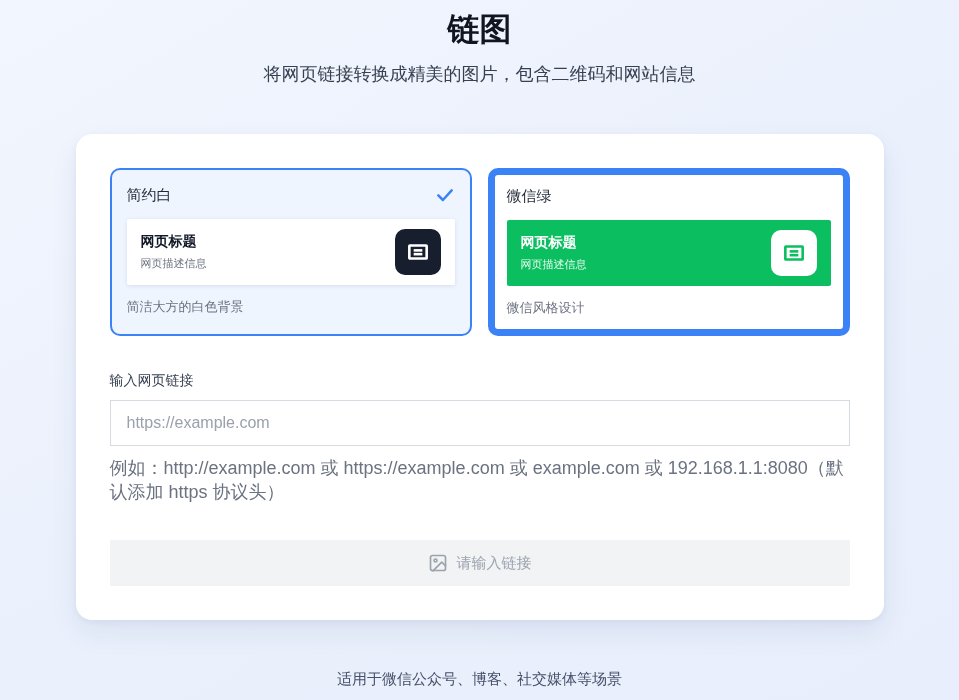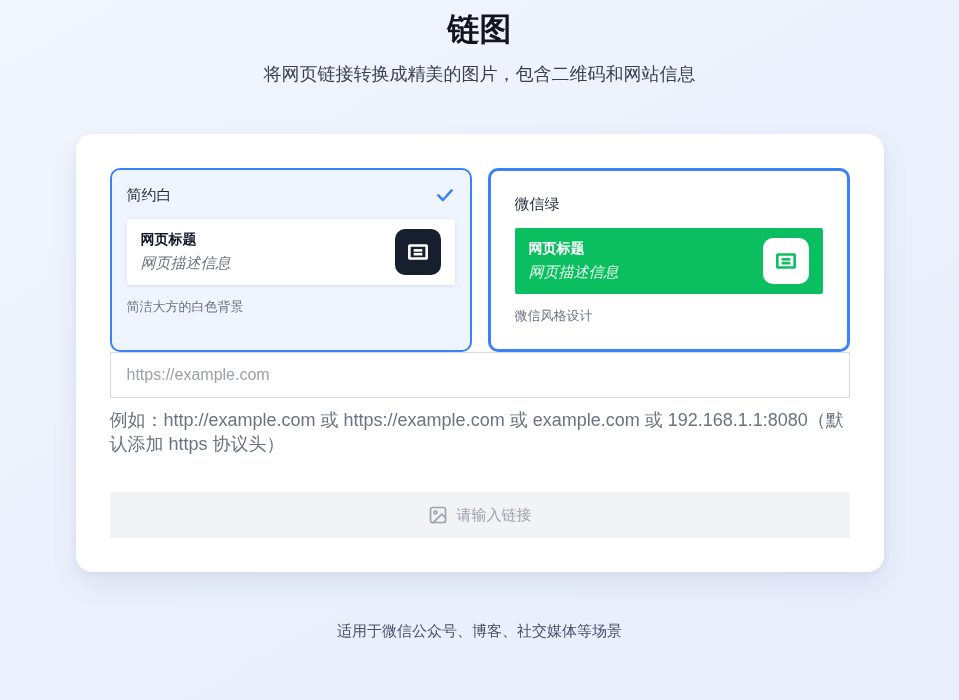--- a/index.html
+++ b/index.html
@@ -35,24 +35,24 @@
     padding: 34px;
   }
 
   
   .template-grid {
     display: grid;
     grid-template-columns: 1fr 1fr;
     gap: 16px;
   }
   .template-card {
-    border: 3px solid #3b82f6;
+    border: 7px solid #3b82f6;
     background: #ffffff;
     border-radius: 10px;
-    padding: 24px;
+    padding: 12px;
     cursor: pointer;
     min-height: 155px;
   }
   .template-card.selected {
     border: 2px solid #3b82f6;
     background: #eff5ff;
     padding: 15px;
   }
   .template-head {
     display: flex;
@@ -71,21 +71,21 @@
     justify-content: space-between;
     height: 66px;
   }
   .template-preview.white {
     background: #ffffff;
     box-shadow: 0 1px 4px rgba(15, 23, 42, 0.10);
   }
   .template-preview.green { background: #0bbf60; }
 
   .preview-title { font-size: 14px; font-weight: 700; color: #111827; margin-bottom: 5px; }
-  .preview-desc  { font-size: 15px; color: #6b7280; font-style: italic; }
+  .preview-desc  { font-size: 11px; color: #6b7280; }
   .template-preview.green .preview-title { color: #ffffff; }
   .template-preview.green .preview-desc  { color: #e8fbef; }
 
   .preview-icon {
     width: 46px; height: 46px;
     border-radius: 10px;
     display: flex; align-items: center; justify-content: center;
     flex: 0 0 auto;
   }
   .preview-icon.dark  { background: #171e2e; }
@@ -211,20 +211,21 @@
               <line x1="8" y1="14" x2="16" y2="14"></line>
             </svg>
         </span>
       </div>
       <div class="template-desc">微信风格设计</div>
     </div>
 
   </div>
 
   
+  <label class="url-label">输入网页链接</label>
   <input class="url-input" type="text" placeholder="https://example.com" style="">
   <p class="url-helper">例如：http://example.com 或 https://example.com 或 example.com 或 192.168.1.1:8080（默认添加 https 协议头）</p>
 
   
 
   
   <button class="generate-button" disabled="">
     <span class="image-icon">
       <svg viewBox="0 0 24 24" fill="none" stroke="#9ca3af" stroke-width="2" stroke-linecap="round" stroke-linejoin="round">
           <rect x="3" y="3" width="18" height="18" rx="2.5"></rect>

